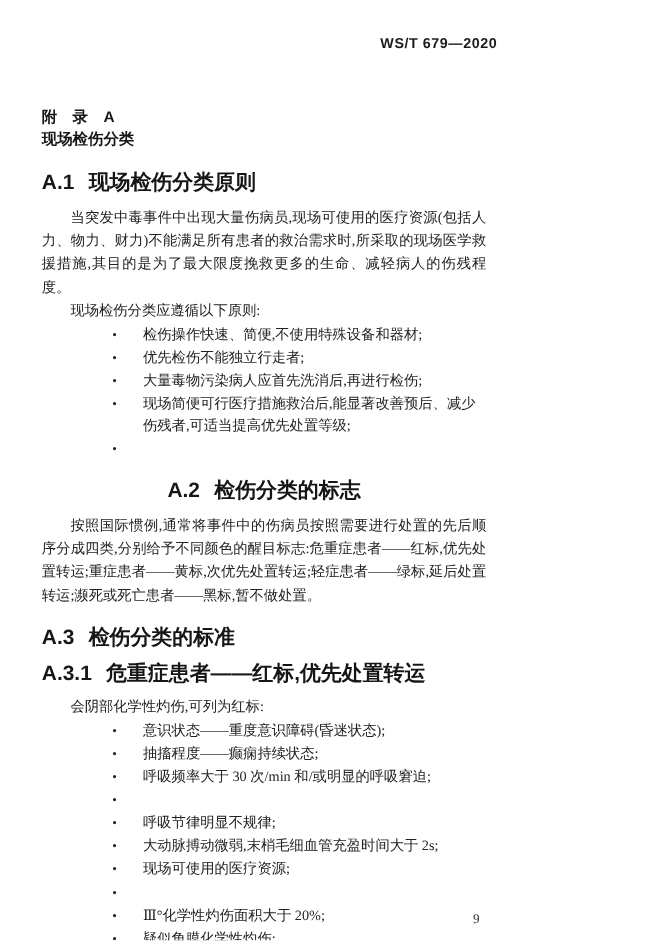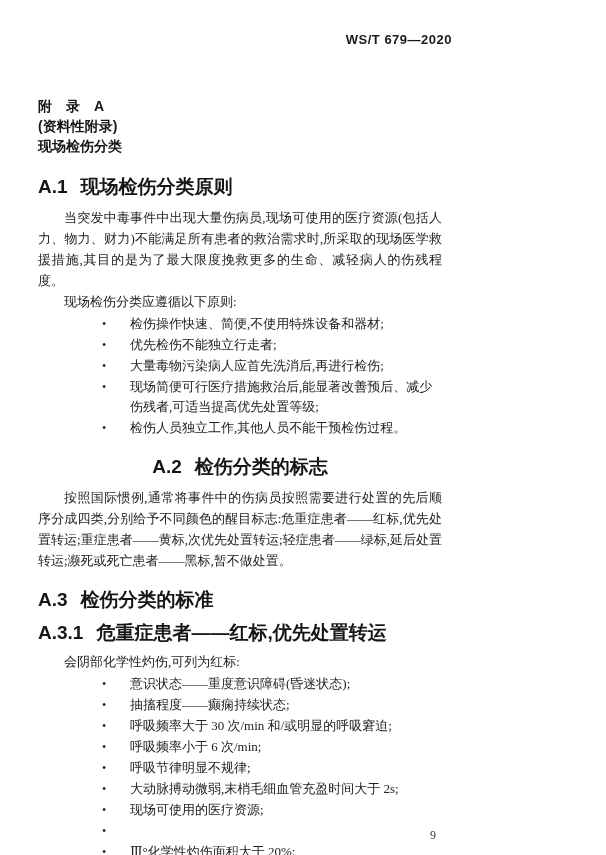--- a/index.html
+++ b/index.html
@@ -78,21 +78,20 @@
 <body>
 
 <div class="page">
 
   <div class="doc-number">WS/T 679—2020</div>
 
   <div class="content">
 
     <div class="title-block">
       <div>附　录　A</div>
-      <div>(资料性附录)</div>
       <div>现场检伤分类</div>
     </div>
 
     <h2 class="sec-heading h-a1"><span class="hnum">A.1</span><span>现场检伤分类原则</span></h2>
 
     <p class="body-para">当突发中毒事件中出现大量伤病员,现场可使用的医疗资源(包括人力、物力、财力)不能满足所有患者的救治需求时,所采取的现场医学救援措施,其目的是为了最大限度挽救更多的生命、减轻病人的伤残程度。</p>
     <p class="list-intro">现场检伤分类应遵循以下原则:</p>
 
     <ul class="bullets">
       <li>
@@ -106,21 +105,20 @@
       <li>
           <span class="dot">•</span>
           <span>大量毒物污染病人应首先洗消后,再进行检伤;</span>
         </li>
       <li>
           <span class="dot">•</span>
           <span>现场简便可行医疗措施救治后,能显著改善预后、减少伤残者,可适当提高优先处置等级;</span>
         </li>
       <li>
           <span class="dot">•</span>
-          <span>检伤人员独立工作,其他人员不能干预检伤过程。</span>
         </li>
     </ul>
 
     <h2 class="sec-heading h-a2"><span class="hnum">A.2</span><span>检伤分类的标志</span></h2>
 
     <p class="body-para">按照国际惯例,通常将事件中的伤病员按照需要进行处置的先后顺序分成四类,分别给予不同颜色的醒目标志:危重症患者——红标,优先处置转运;重症患者——黄标,次优先处置转运;轻症患者——绿标,延后处置转运;濒死或死亡患者——黑标,暂不做处置。</p>
 
     <h2 class="sec-heading h-a3"><span class="hnum">A.3</span><span>检伤分类的标准</span></h2>
 
     <h3 class="sec-heading h-a31"><span class="hnum">A.3.1</span><span>危重症患者——红标,优先处置转运</span></h3>
@@ -135,21 +133,20 @@
       <li>
           <span class="dot">•</span>
           <span>抽搐程度——癫痫持续状态;</span>
         </li>
       <li>
           <span class="dot">•</span>
           <span>呼吸频率大于 30 次/min 和/或明显的呼吸窘迫;</span>
         </li>
       <li>
           <span class="dot">•</span>
-          <span>呼吸频率小于 6 次/min;</span>
         </li>
       <li>
           <span class="dot">•</span>
           <span>呼吸节律明显不规律;</span>
         </li>
       <li>
           <span class="dot">•</span>
           <span>大动脉搏动微弱,末梢毛细血管充盈时间大于 2s;</span>
         </li>
       <li>

